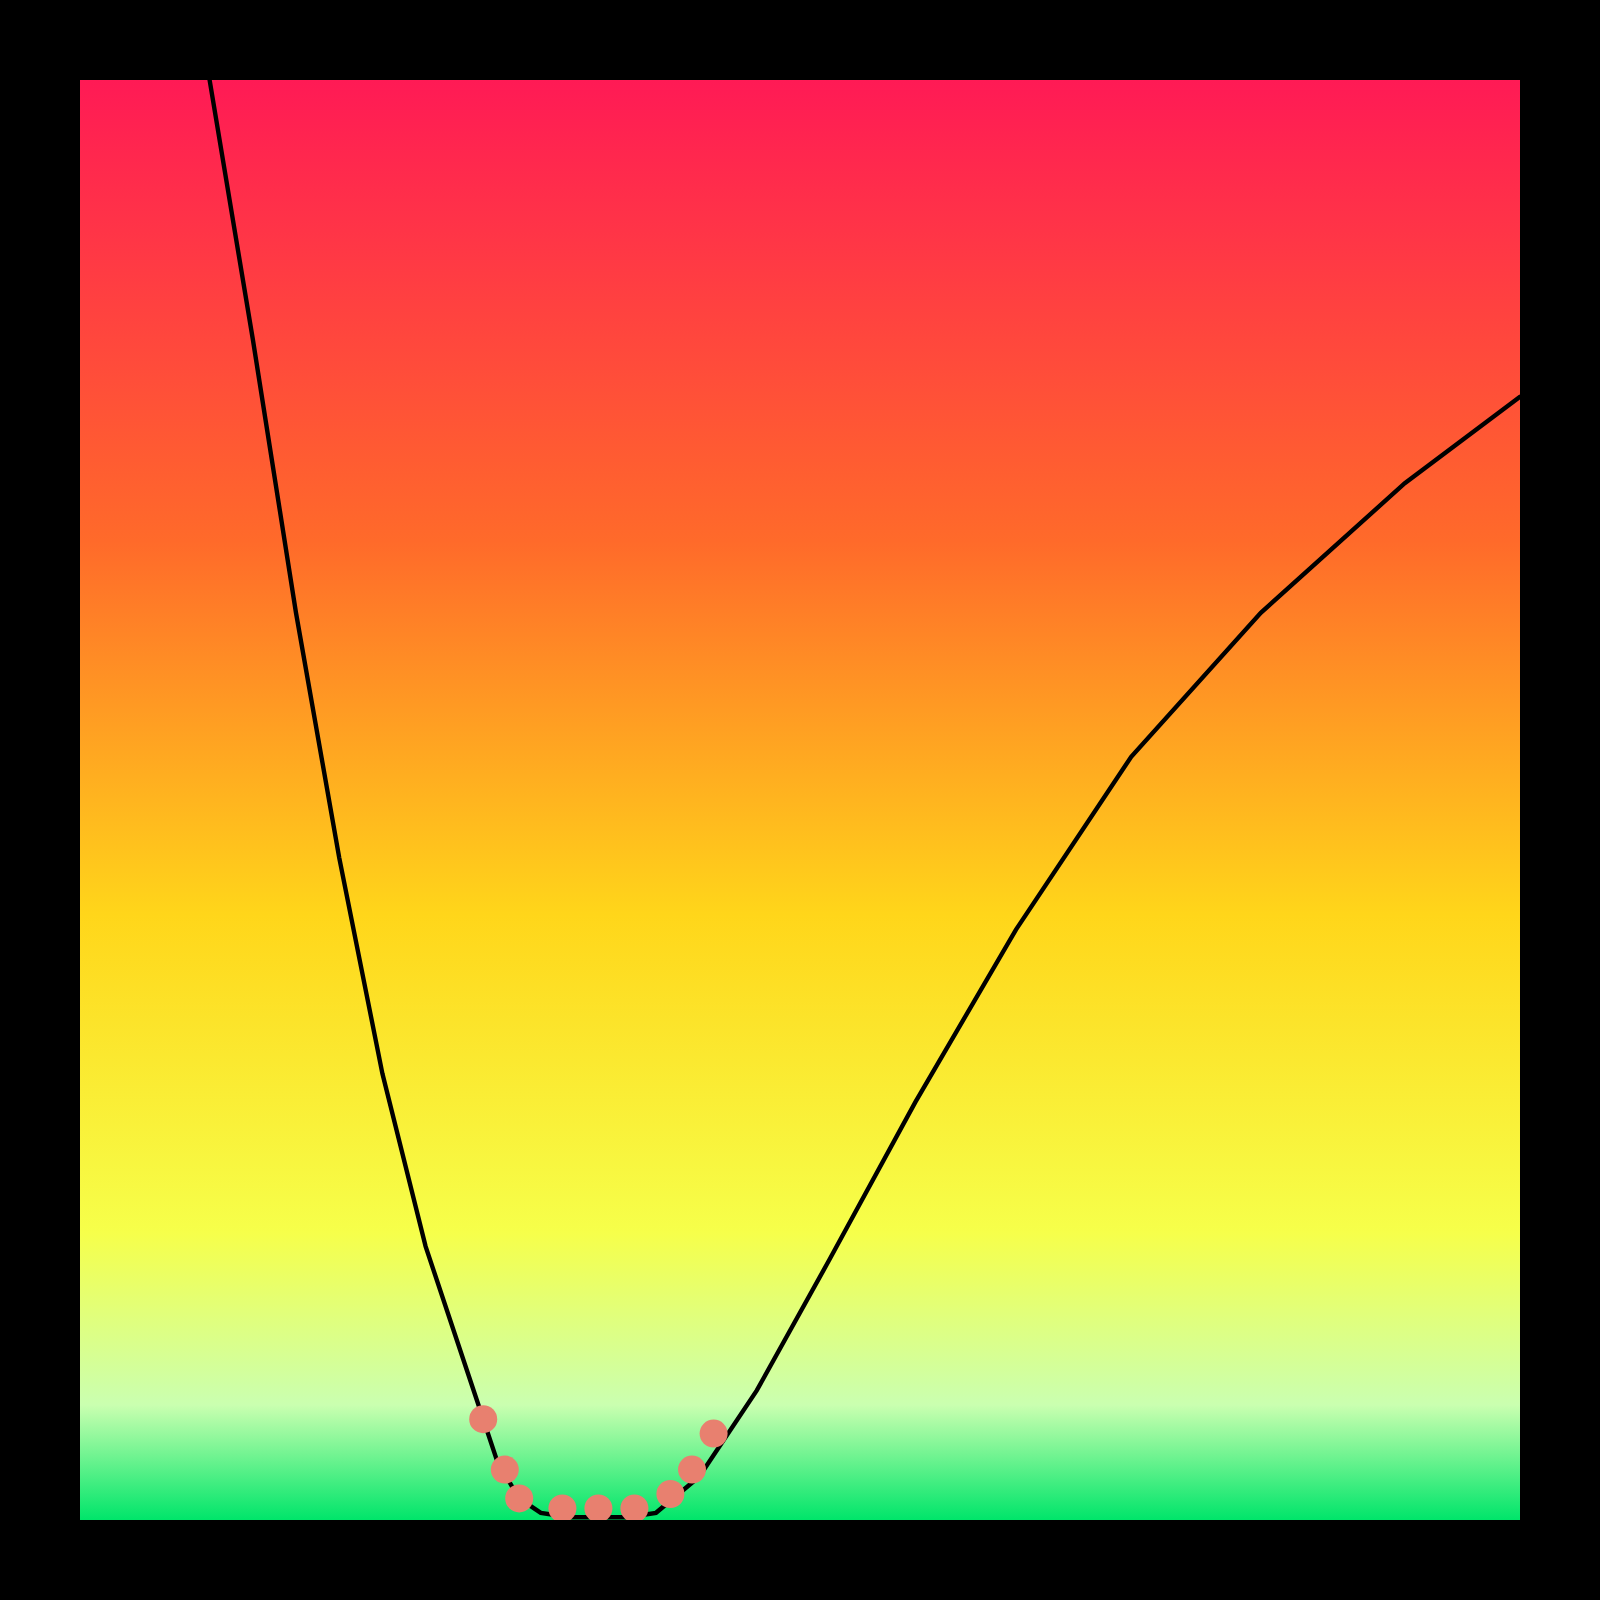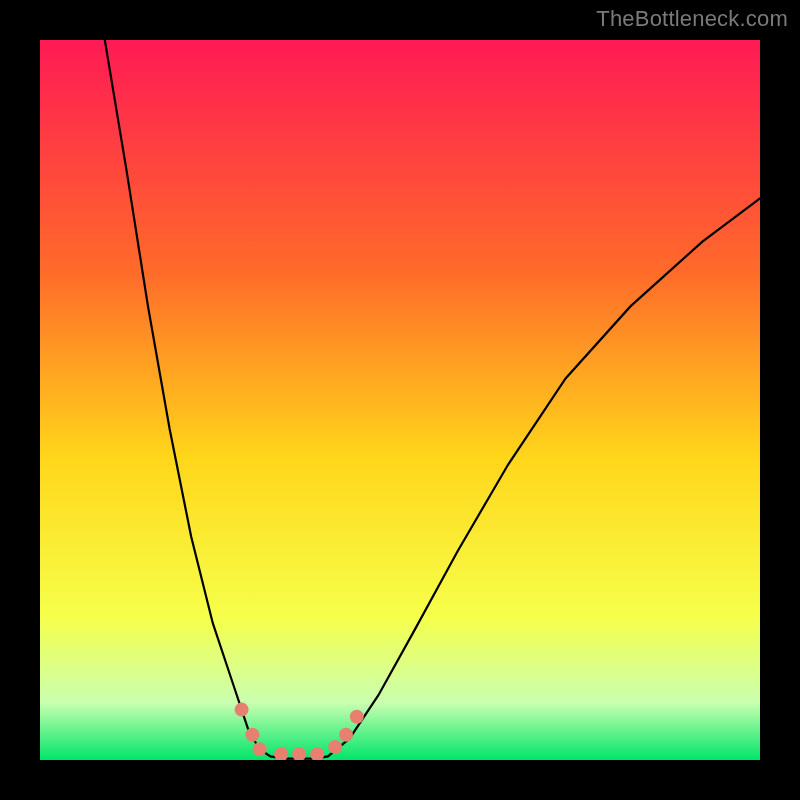--- a/index.html
+++ b/index.html
@@ -83,14 +83,13 @@
           <circle cx="259.2" cy="714.2" r="7" class="dot"></circle>
           <circle cx="277.2" cy="714.2" r="7" class="dot"></circle>
           <circle cx="295.2" cy="707.0" r="7" class="dot"></circle>
           <circle cx="306.0" cy="694.8" r="7" class="dot"></circle>
           <circle cx="316.8" cy="676.8" r="7" class="dot"></circle>
         </g>
     </svg>
 
   </div>
 
-  <div class="watermark">TheBottleneck.com</div>
 </div>
 
 </body></html>

